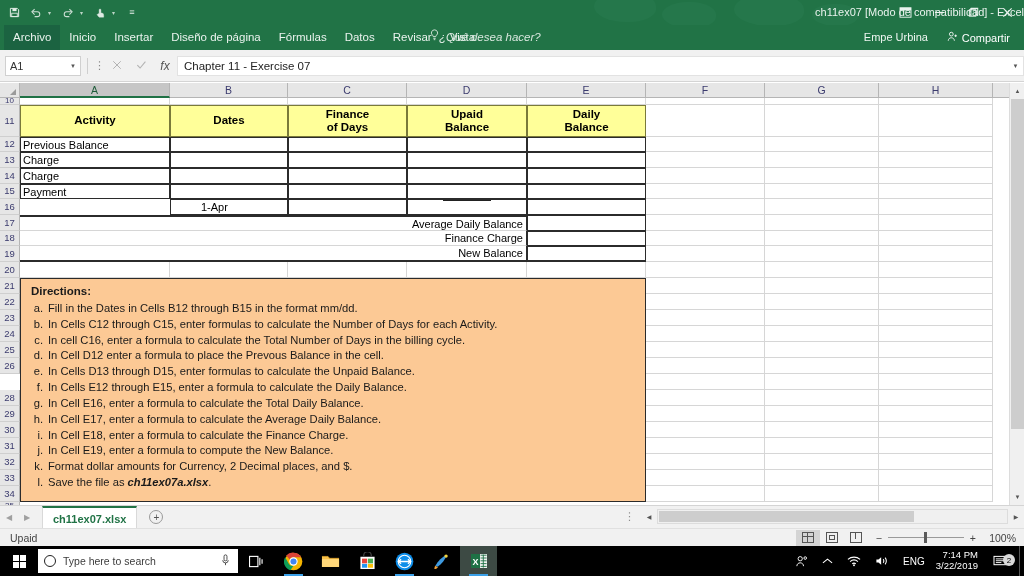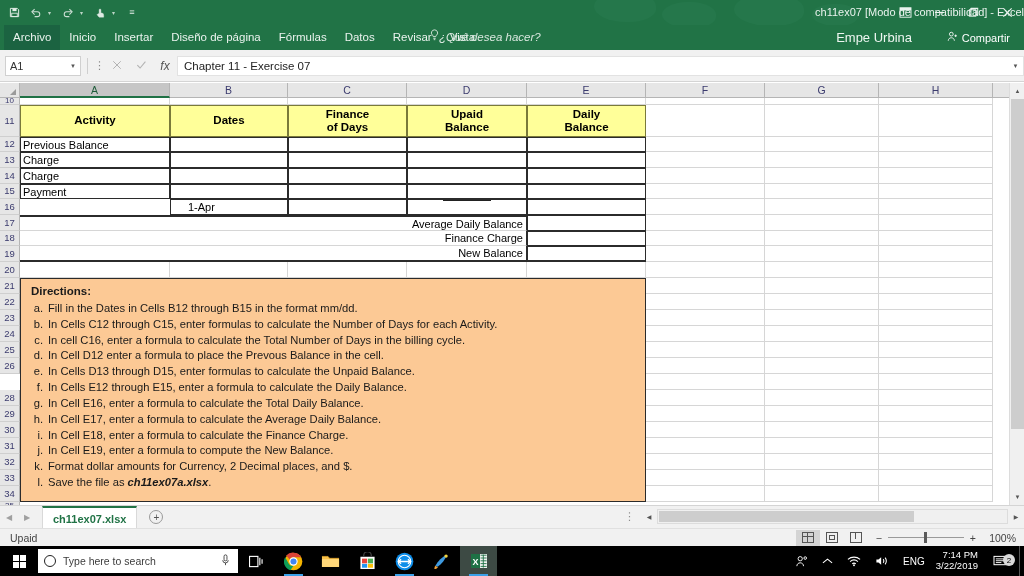--- a/index.html
+++ b/index.html
@@ -46,22 +46,22 @@
   .tab {
     height: 25px; line-height: 25px; padding: 0 9px; font-size: 11.5px; color: #eaf3ee; white-space: nowrap;
   }
   .tab.file { background: #1b6341; }
   .tell-me {
     position: absolute; left: 430px; top: 0; height: 25px; line-height: 25px;
     font-size: 11.5px; font-style: italic; color: #d9e8df; display: flex; align-items: center; 
   }
   .bulb { font-style: normal; font-size: 11px; }
   .acct {
-    position: absolute; right: 112px; top: 0; height: 25px; line-height: 25px;
-    font-size: 13px; color: #eef6f1;
+    position: absolute; right: 96px; top: 0; height: 25px; line-height: 25px;
+    font-size: 11px; color: #eef6f1;
   }
   .share {
     position: absolute; right: 6px; top: 3px; height: 19px; padding: 0 7px;
     display: flex; align-items: center; gap: 4px;
     font-size: 11px; color: #fff; border: 1px solid transparent;
   }
 
   
   .fxbar {
     position: absolute; top: 50px; left: 0; width: 1024px; height: 32px;
@@ -449,21 +449,21 @@
         <span>Payment</span>
       </div>
       <div class="gcell boxborder" style="left:150px;top:86px;width:118px;height:15px;"></div>
       <div class="gcell boxborder" style="left:268px;top:86px;width:119px;height:15px;"></div>
       <div class="gcell boxborder" style="left:387px;top:86px;width:120px;height:15px;"></div>
       <div class="gcell boxborder" style="left:507px;top:86px;width:119px;height:15px;"></div>
       <div class="gcell" style="left:626px;top:86px;width:119px;height:15px;"></div>
       <div class="gcell" style="left:745px;top:86px;width:114px;height:15px;"></div>
       <div class="gcell" style="left:859px;top:86px;width:114px;height:15px;"></div>
 
-      <div class="gcell boxborder" style="left:150px;top:101px;width:118px;height:16px;padding-left:17px;">
+      <div class="gcell boxborder" style="left:150px;top:101px;width:118px;height:16px;padding-left:30px;">
         <span>1-Apr</span>
       </div>
       <div class="gcell boxborder" style="left:268px;top:101px;width:119px;height:16px;"></div>
       <div class="gcell boxborder" style="left:387px;top:101px;width:120px;height:16px;display:block;">
         <div class="dash-line"></div>
       </div>
       <div class="gcell boxborder" style="left:507px;top:101px;width:119px;height:16px;"></div>
       <div class="gcell" style="left:626px;top:101px;width:119px;height:16px;"></div>
       <div class="gcell" style="left:745px;top:101px;width:114px;height:16px;"></div>
       <div class="gcell" style="left:859px;top:101px;width:114px;height:16px;"></div>

